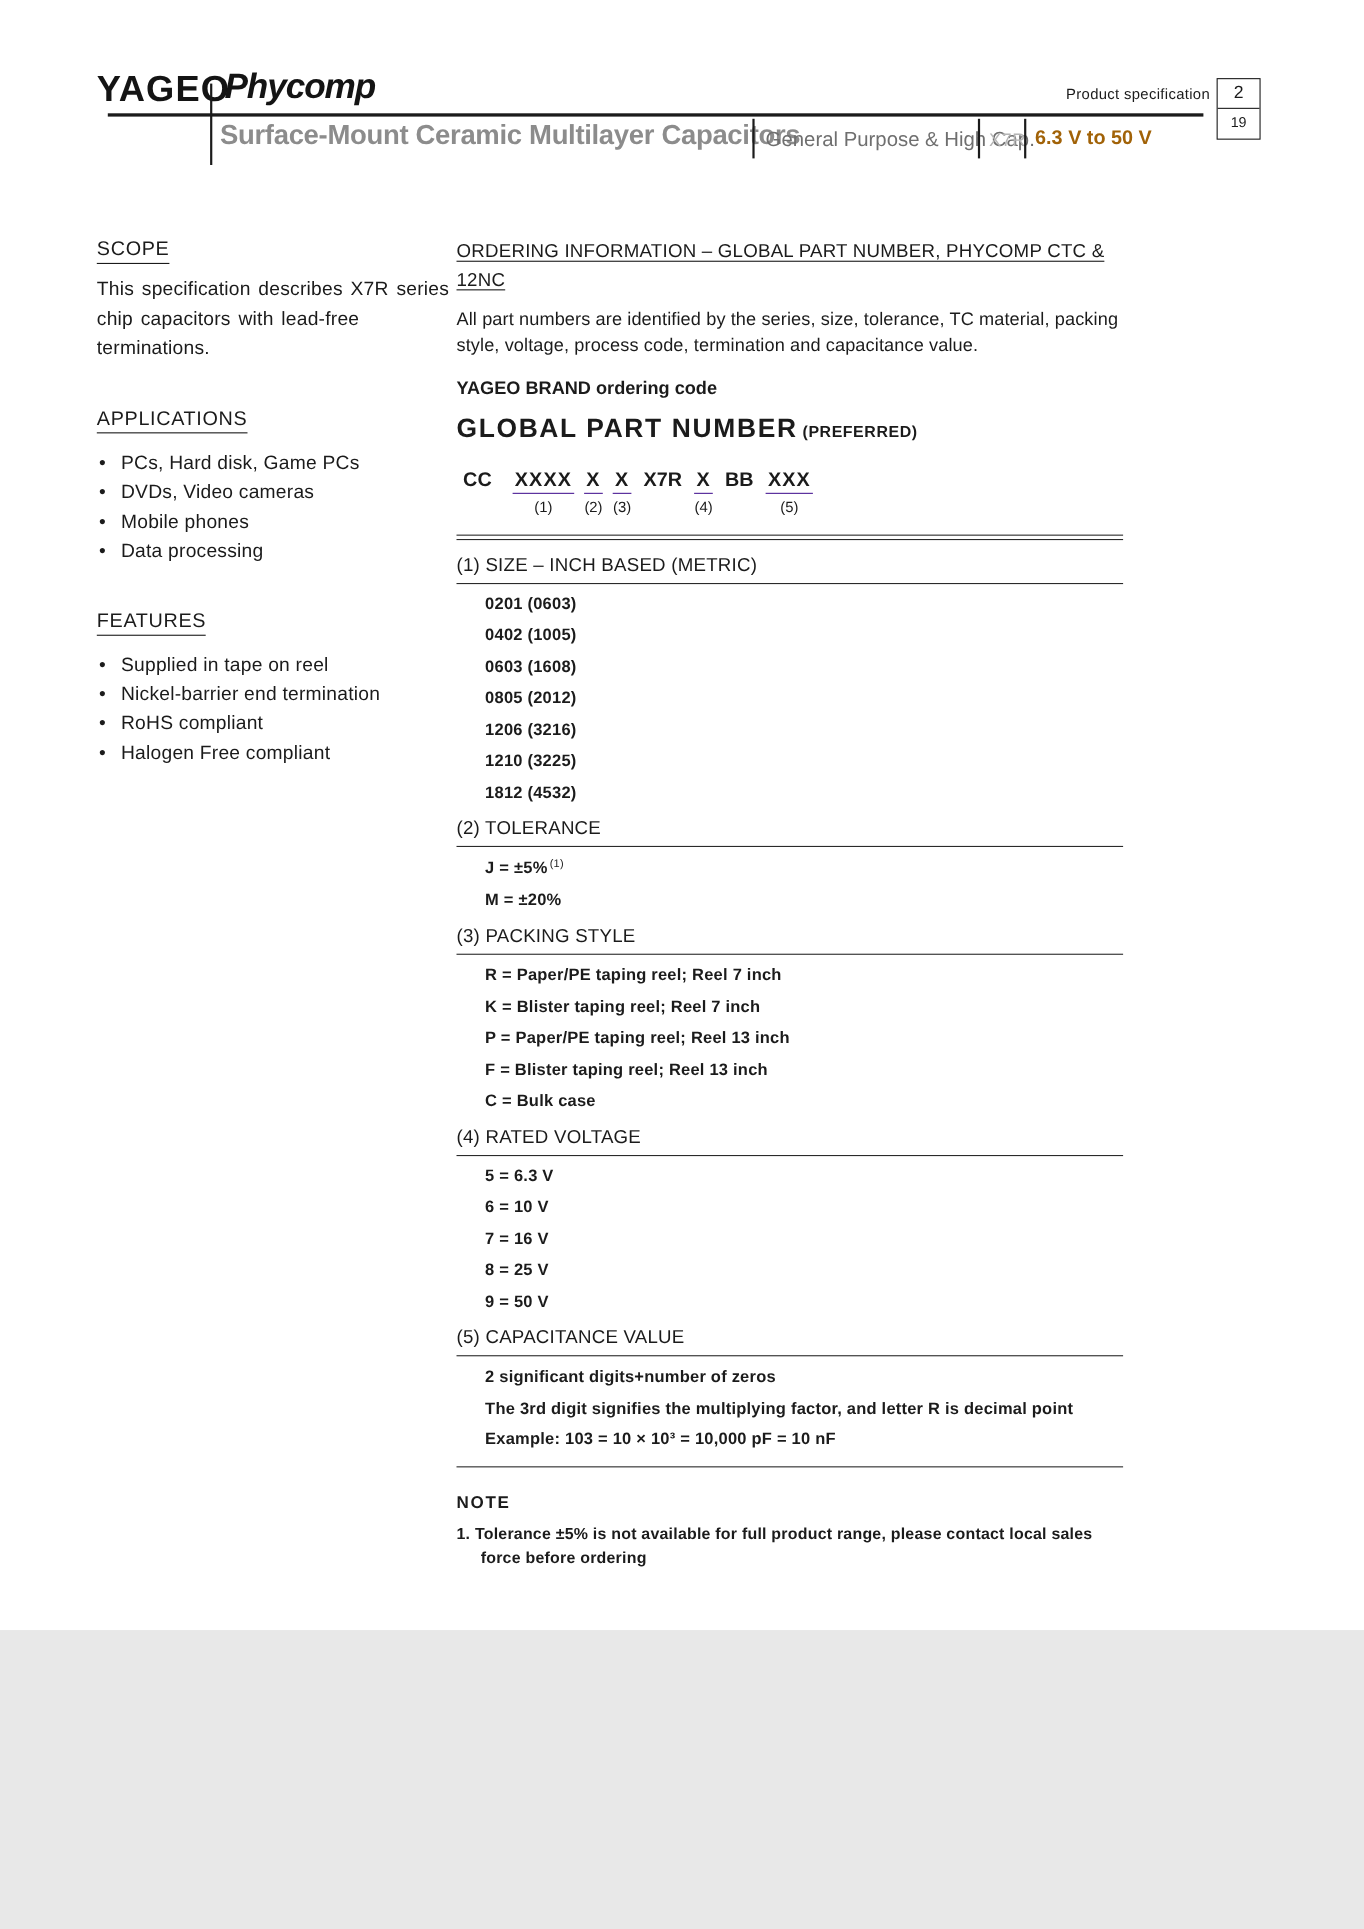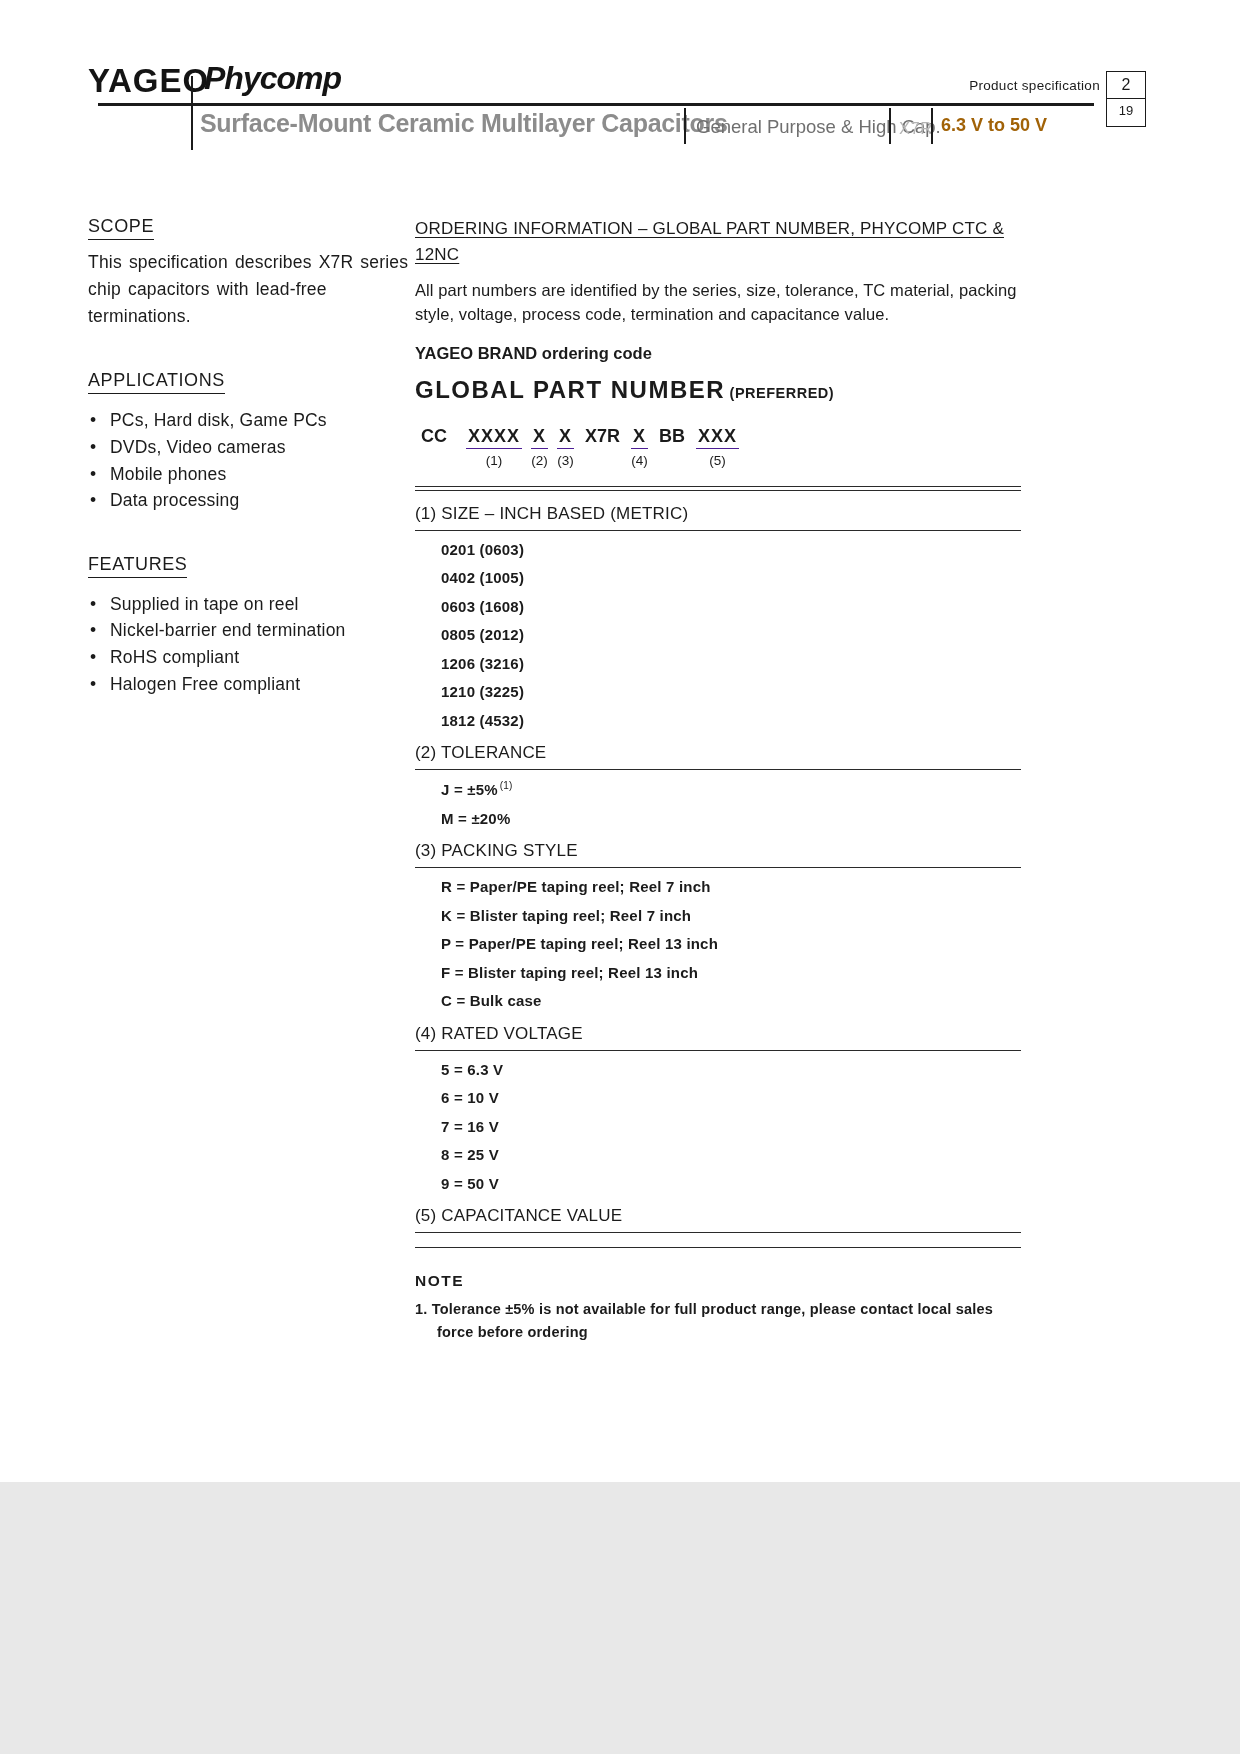--- a/index.html
+++ b/index.html
@@ -191,20 +191,25 @@
     <ul class="sec-items">
       <li>5 = 6.3 V</li>
       <li>6 = 10 V</li>
       <li>7 = 16 V</li>
       <li>8 = 25 V</li>
       <li>9 = 50 V</li>
     </ul>
 
     <div class="section-title">(5) CAPACITANCE VALUE</div>
     <div class="rule"></div>
+    <ul class="sec-items">
+      <li>2 significant digits+number of zeros</li>
+      <li>The 3rd digit signifies the multiplying factor, and letter R is decimal point</li>
+      <li>Example: 103 = 10 × 10³ = 10,000 pF = 10 nF</li>
+    </ul>
     <div class="closing-rule"></div>
 
     <div class="note-heading">NOTE</div>
     <div class="note-text">1. Tolerance ±5% is not available for full product range, please contact local sales force before ordering</div>
   </div>
 
   <div class="footer-icons">
     <span>
       <svg width="34" height="34" viewBox="0 0 32 32" fill="none" stroke="#7a929b" stroke-width="1.8">
         <circle cx="16" cy="16" r="13"></circle>

